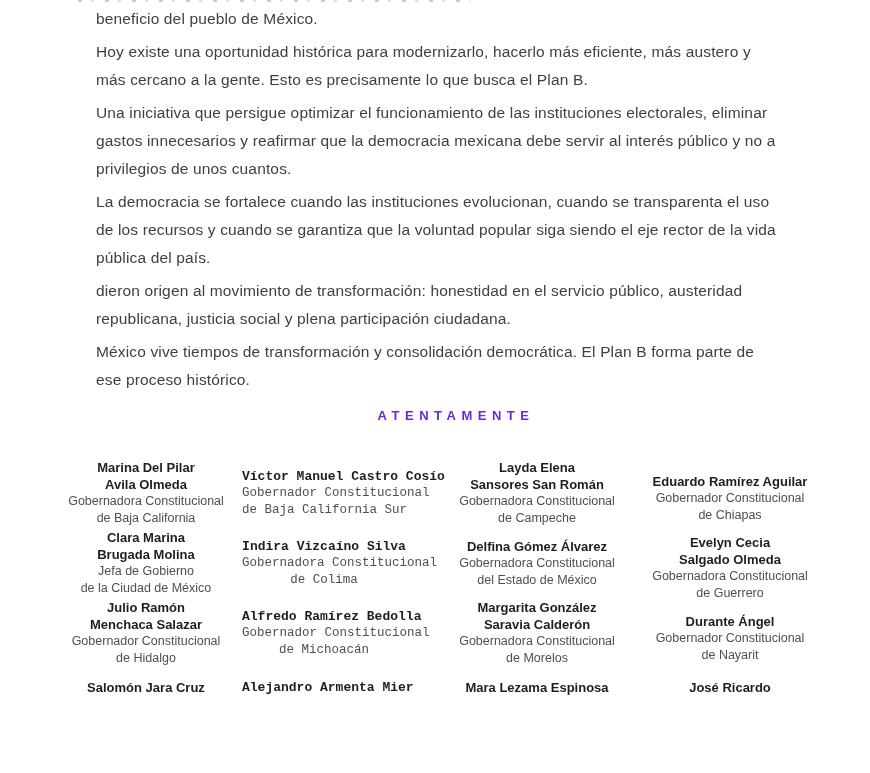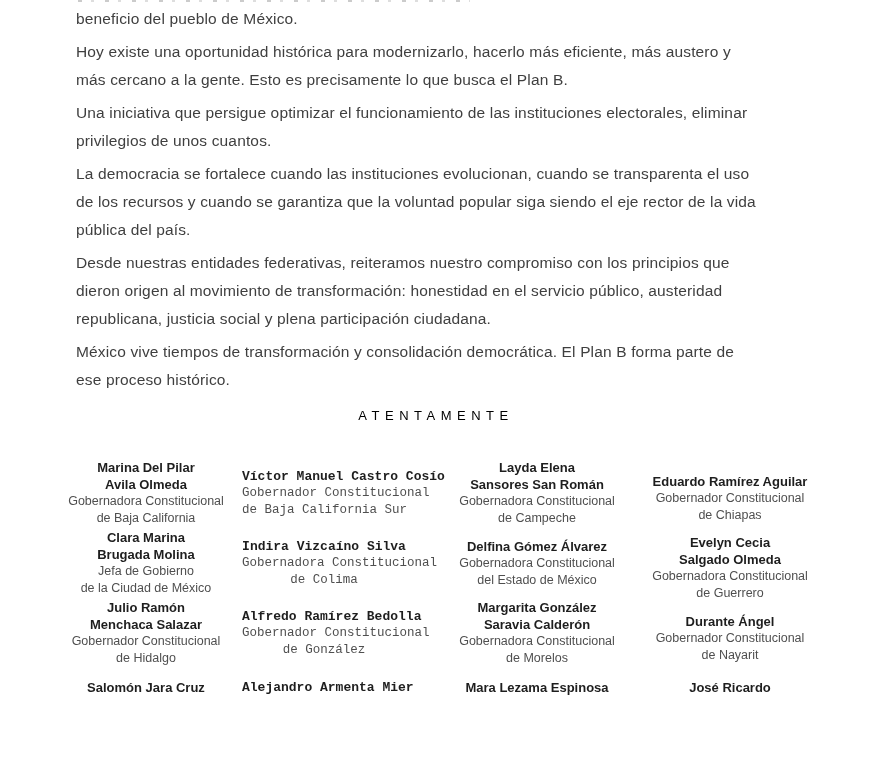--- a/index.html
+++ b/index.html
@@ -14,39 +14,39 @@
   
   .remnant {
     position: absolute;
     top: 0; left: 78px;
     width: 392px; height: 2px;
     background: repeating-linear-gradient(90deg,
       rgba(70,70,70,.28) 0 4px, transparent 4px 13px,
       rgba(70,70,70,.18) 13px 16px, transparent 16px 27px);
   }
   .doc {
-    padding: 5px 0 0 76px;
+    padding: 5px 0 0 96px;
     width: 720px;
   }
   .para { margin: 0 0 5px 0; }
   .pline {
     font-size: 15.5px;
     line-height: 28px;
     letter-spacing: 0.15px;
     color: #3f3f3f;
     white-space: nowrap;
   }
   .closing {
     margin-top: 12px;
     width: 720px;
     text-align: center;
-    font-weight: normal;
+    font-weight: bold;
     font-size: 13px;
     letter-spacing: 5.5px;
-    color: #000000;
+    color: #6d28d9;
     line-height: 20px;
   }
   .sig-rows { margin-top: 33px; }
   .sig-row {
     display: flex;
     align-items: center;
     height: 68px;
     margin-bottom: 2px;
   }
   .cell { text-align: center; flex: none; }
@@ -81,29 +81,29 @@
   <div id="paragraphs">
       <div class="para">
         <div class="pline">beneficio del pueblo de México.</div>
       </div>
       <div class="para">
         <div class="pline">Hoy existe una oportunidad histórica para modernizarlo, hacerlo más eficiente, más austero y</div>
         <div class="pline">más cercano a la gente. Esto es precisamente lo que busca el Plan B.</div>
       </div>
       <div class="para">
         <div class="pline">Una iniciativa que persigue optimizar el funcionamiento de las instituciones electorales, eliminar</div>
+        <div class="pline">gastos innecesarios y reafirmar que la democracia mexicana debe servir al interés público y no a</div>
         <div class="pline">privilegios de unos cuantos.</div>
       </div>
       <div class="para">
         <div class="pline">La democracia se fortalece cuando las instituciones evolucionan, cuando se transparenta el uso</div>
         <div class="pline">de los recursos y cuando se garantiza que la voluntad popular siga siendo el eje rector de la vida</div>
         <div class="pline">pública del país.</div>
       </div>
       <div class="para">
-        <div class="pline">Desde nuestras entidades federativas, reiteramos nuestro compromiso con los principios que</div>
         <div class="pline">dieron origen al movimiento de transformación: honestidad en el servicio público, austeridad</div>
         <div class="pline">republicana, justicia social y plena participación ciudadana.</div>
       </div>
       <div class="para">
         <div class="pline">México vive tiempos de transformación y consolidación democrática. El Plan B forma parte de</div>
         <div class="pline">ese proceso histórico.</div>
       </div>
     </div>
   <div class="closing">ATENTAMENTE</div>
 </div>
@@ -160,21 +160,21 @@
     <div class="sig-row">
       <div class="cell c1">
         <div class="sname">Julio Ramón</div>
         <div class="sname">Menchaca Salazar</div>
         <div class="stitle">Gobernador Constitucional</div>
         <div class="stitle">de Hidalgo</div>
       </div>
       <div class="cell c2">
         <div class="sname">Alfredo Ramírez Bedolla</div>
         <div class="stitle">Gobernador Constitucional</div>
-        <div class="stitle">de González</div>
+        <div class="stitle">de Michoacán</div>
       </div>
       <div class="cell c3">
         <div class="sname">Margarita González</div>
         <div class="sname">Saravia Calderón</div>
         <div class="stitle">Gobernadora Constitucional</div>
         <div class="stitle">de Morelos</div>
       </div>
       <div class="cell c4">
         <div class="sname">Durante Ángel</div>
         <div class="stitle">Gobernador Constitucional</div>

